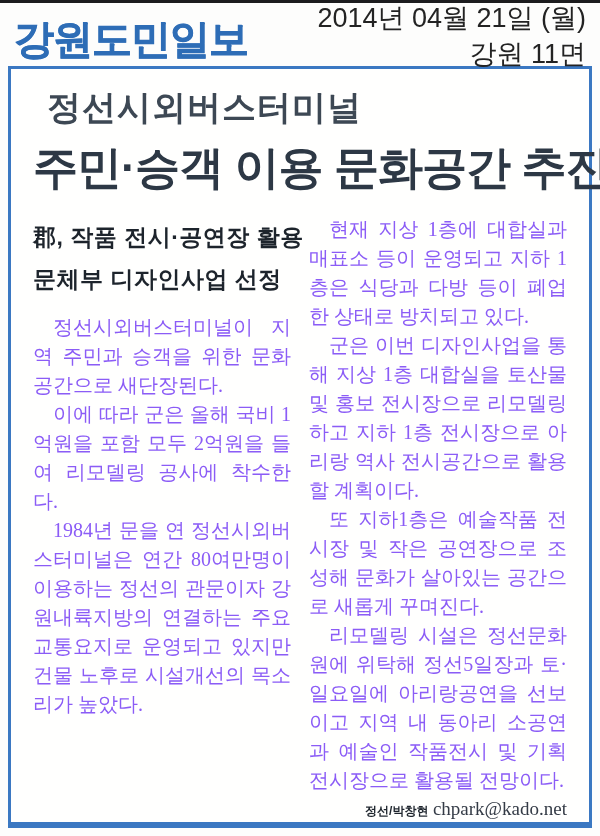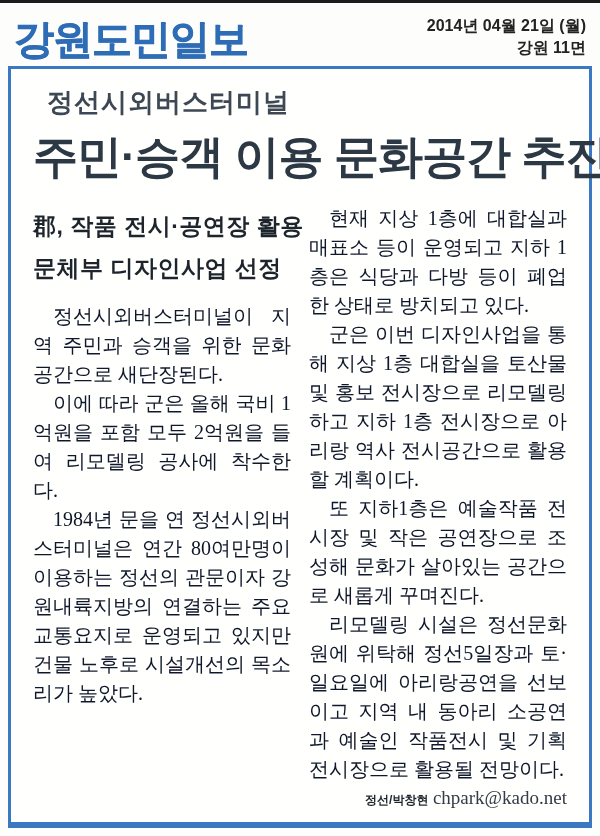--- a/index.html
+++ b/index.html
@@ -28,40 +28,39 @@
     font-size: 40px;
     font-weight: bold;
     color: #2e6db6;
     letter-spacing: -1px;
     line-height: 1.1;
     margin-top: 8px;
     -webkit-text-stroke: 0.6px #2e6db6;
   }
   .issue-info {
     text-align: right;
-    font-size: 16px;
+    font-size: 27px;
     color: #232323;
     line-height: 1.32;
     margin-top: 3px;
-    font-weight: bold;
   }
 
   .article-box {
     margin: 3px 8px 0 8px;
     box-sizing: border-box;
     width: 584px;
     height: 762px;
     border: 3px solid #3b78c2;
     border-bottom-width: 6px;
     background: #fffffe;
     padding: 16px 22px 0 22px;
   }
 
   .kicker {
-    font-size: 26px;
+    font-size: 34px;
     font-weight: 600;
     color: #3d4854;
     letter-spacing: 1px;
     padding-left: 14px;
   }
   .headline {
     margin: 10px 0 0 0;
     font-size: 45px;
     font-weight: 700;
     color: #2d3845;
@@ -87,21 +86,21 @@
     line-height: 1.82;
     letter-spacing: 0.5px;
     white-space: nowrap;
   }
 
   .body-text p {
     margin: 0;
     font-family: "Liberation Serif", serif;
     font-size: 20px;
     line-height: 29px;
-    color: #0f172a;
+    color: #8b5cf6;
     text-align: justify;
     word-break: break-all;
     text-indent: 20px;
   }
 
   .byline {
     margin-top: 3px;
     text-align: right;
     white-space: nowrap;
   }

